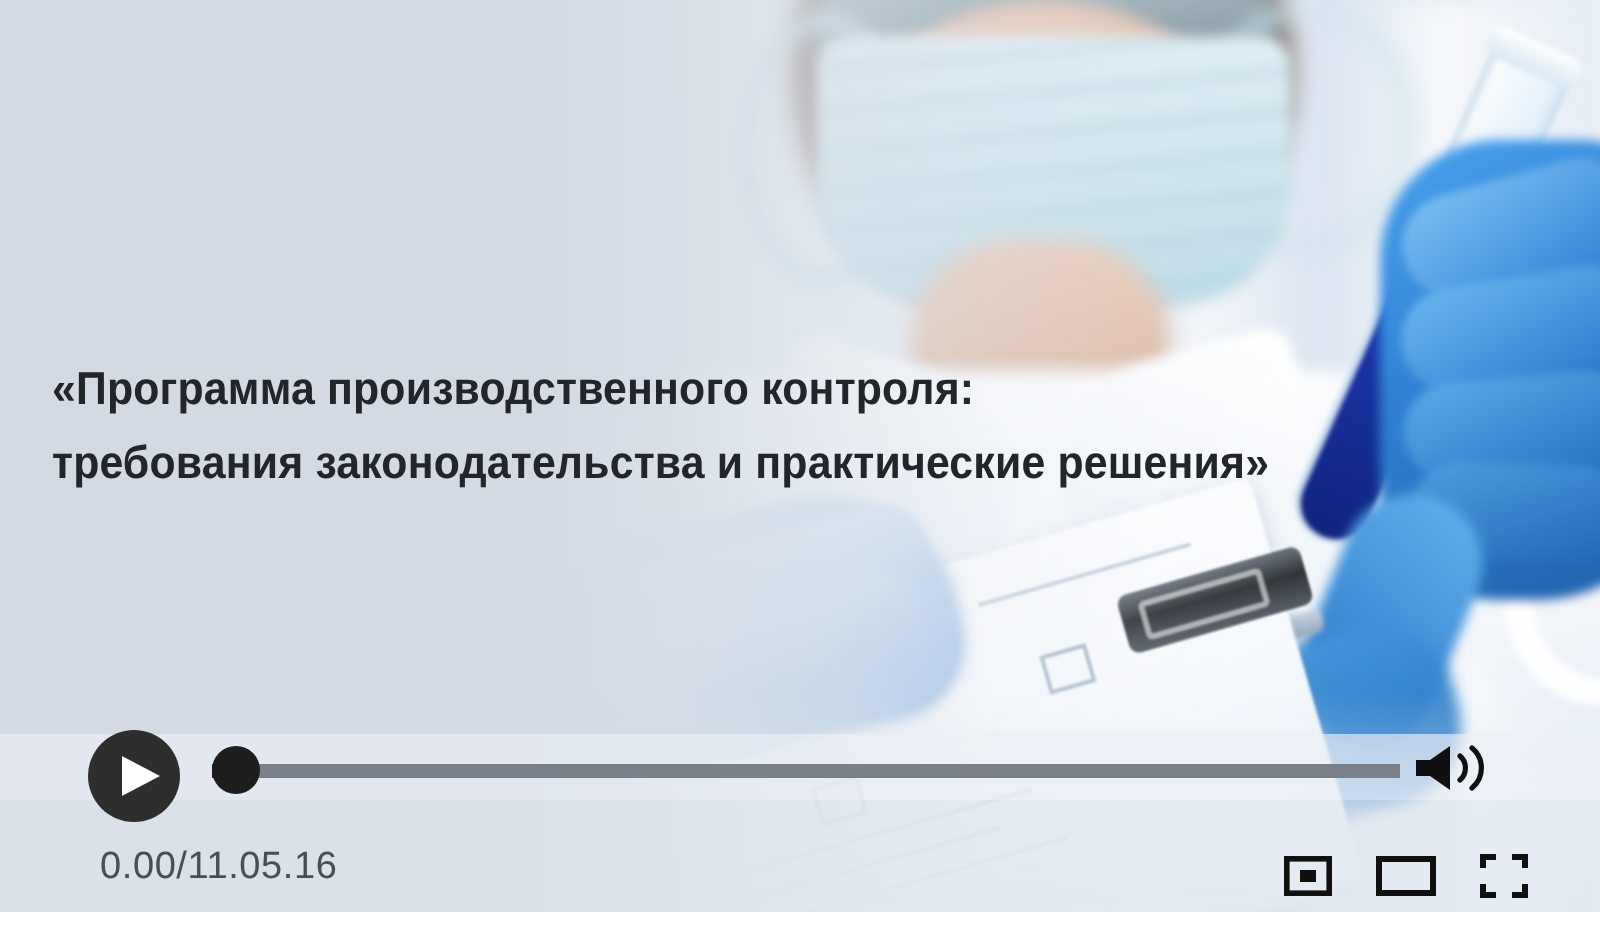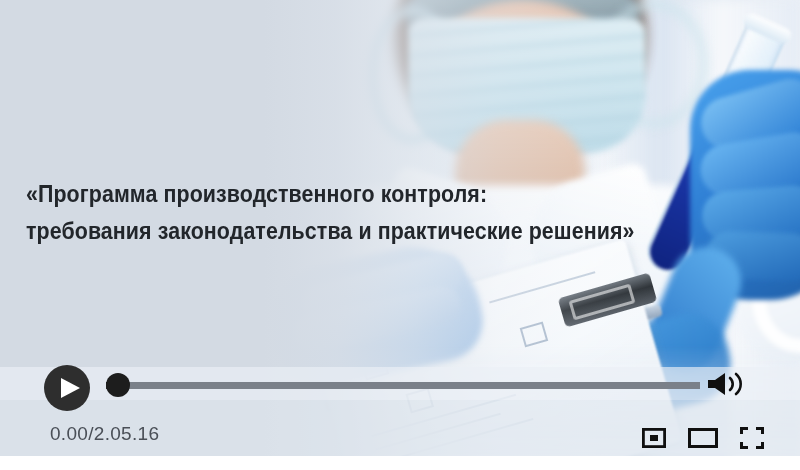--- a/index.html
+++ b/index.html
@@ -455,21 +455,21 @@
   <div class="knob"></div>
 
   <div class="volume">
     <svg width="48" height="26" viewBox="0 0 48 26">
       <path d="M2 9 H9 L19 2 V24 L9 17 H2 Z" fill="#101010"></path>
       <path d="M24 7 A8 8 0 0 1 24 19" stroke="#101010" stroke-width="2.6" fill="none" stroke-linecap="round"></path>
       <path d="M30 3 A13 13 0 0 1 30 23" stroke="#101010" stroke-width="2.6" fill="none" stroke-linecap="round"></path>
     </svg>
   </div>
 
-  <div class="timecode">0.00/2.05.16</div>
+  <div class="timecode">0.00/11.05.16</div>
 
   <div class="right-icons">
 
     <div class="ricon">
       <svg width="24" height="20" viewBox="0 0 24 20">
         <rect x="1.4" y="1.4" width="21.2" height="17.2" fill="none" stroke="#101010" stroke-width="2.8"></rect>
         <rect x="8" y="7" width="8" height="6" fill="#101010"></rect>
       </svg>
     </div>
 

